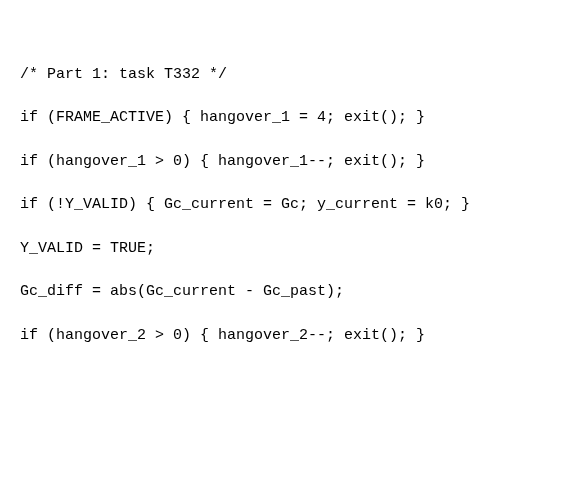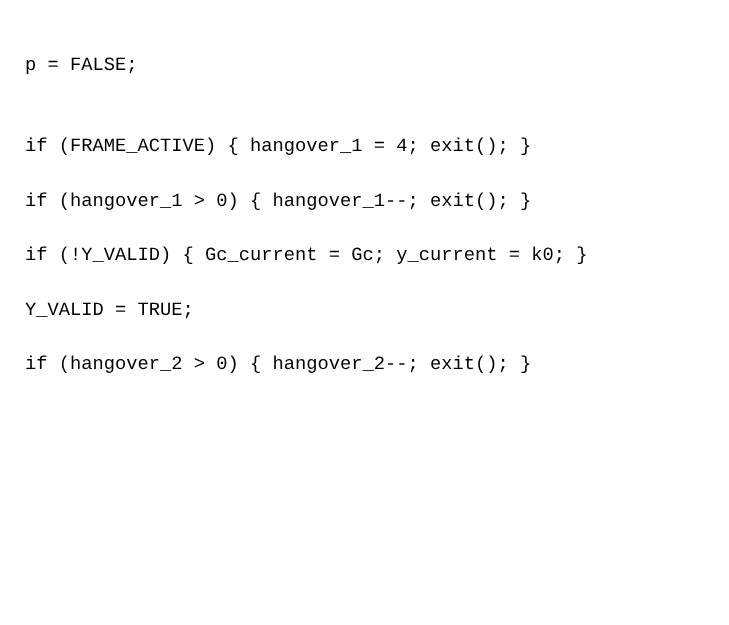--- a/index.html
+++ b/index.html
@@ -19,26 +19,27 @@
   }
   .code-line {
     display: block;
     white-space: pre;
   }
 </style>
 </head>
 <body>
 
 <div class="code-block">
-<span class="code-line">p = FALSE;</span>
 <span class="code-line"></span>
+<span class="code-line">/* Part 1: task T332 */</span>
 <span class="code-line">if (FRAME_ACTIVE) { hangover_1 = 4; exit(); }</span>
 <span class="code-line">if (hangover_1 &gt; 0) { hangover_1--; exit(); }</span>
 <span class="code-line">if (!Y_VALID) { Gc_current = Gc; y_current = k0; }</span>
 <span class="code-line">Y_VALID = TRUE;</span>
+<span class="code-line">Gc_diff = abs(Gc_current - Gc_past);</span>
 <span class="code-line">if (hangover_2 &gt; 0) { hangover_2--; exit(); }</span>
 
 
 <span class="code-line"></span>
 
 
 <span class="code-line"></span>
 
 
 </div>

